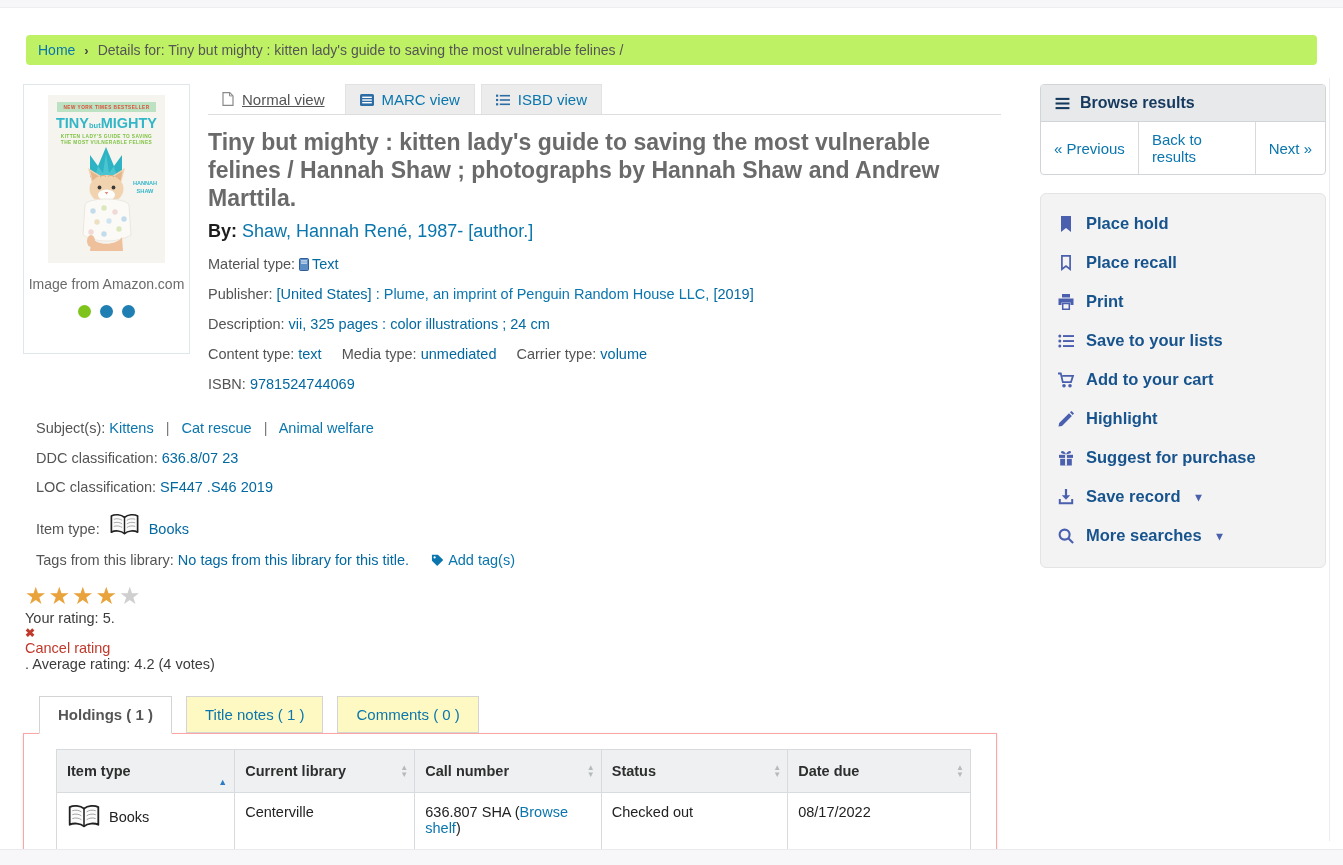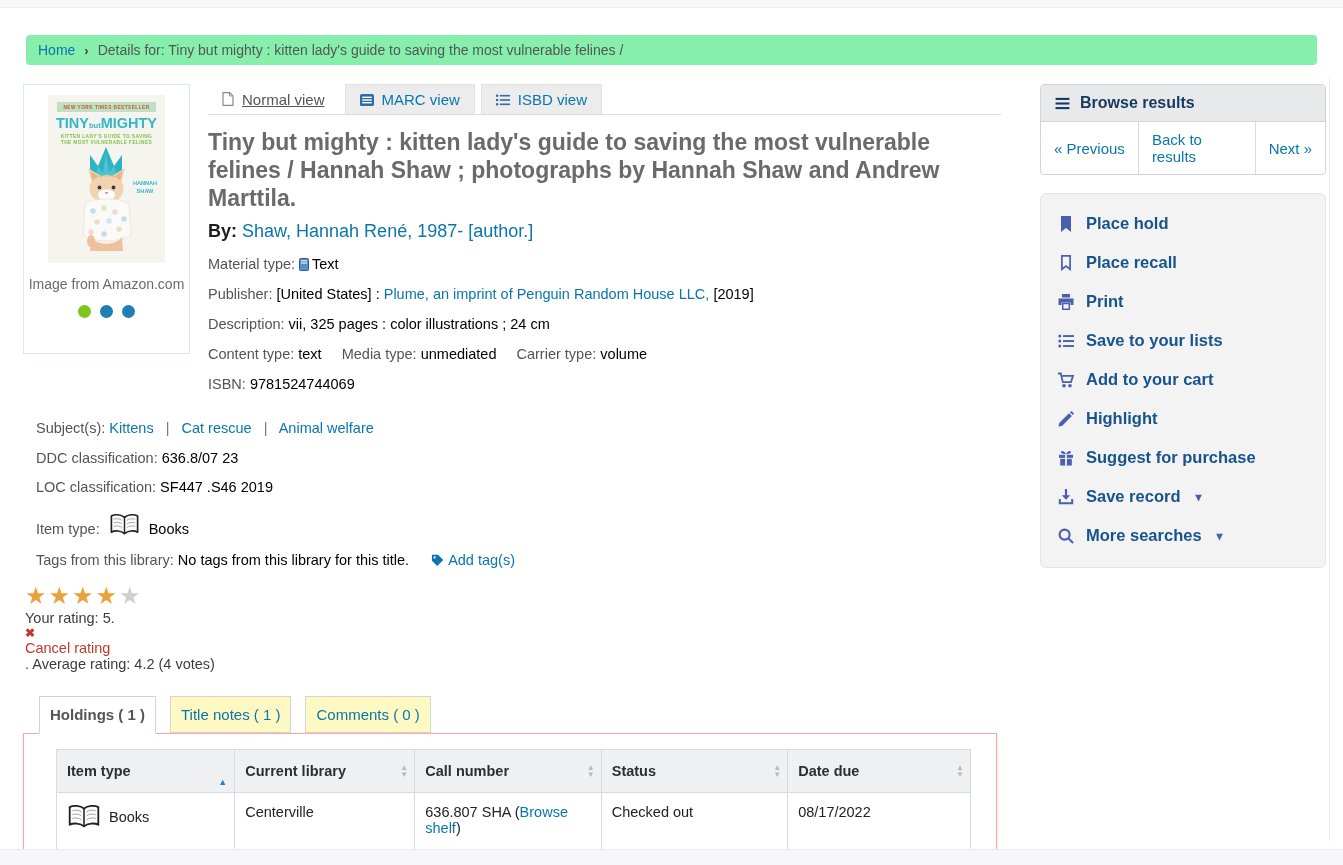--- a/index.html
+++ b/index.html
@@ -10,21 +10,21 @@
     font-family:"Liberation Sans", sans-serif; font-size:14px;
   }
   a { color:#0a76ad; text-decoration:none; cursor:pointer; }
 
   .top-strip { height:8px; background:#f7f7fa; border-bottom:1px solid #ededf2; }
   .bottom-strip { position:absolute; left:0; right:0; bottom:0; height:16px; background:#f7f7fa; border-top:1px solid #e9e9ef; }
   .page-edge { position:absolute; top:78px; bottom:24px; right:13px; width:1px; background:#ececf1; }
 
   
   .breadcrumb-bar {
-    margin:27px 26px 0; background:#86efac; border-radius:4px;
+    margin:27px 26px 0; background:#bef264; border-radius:4px;
     padding:7px 12px; font-size:14px; color:#555;
     display:flex; align-items:center; gap:9px;
   }
   .crumb-sep { color:#444; font-weight:bold; font-size:13px; }
 
   
   .layout { display:flex; padding-left:23px; margin-top:19px; }
   .main-col { width:978px; flex:none; }
   .sidebar  { width:286px; flex:none; margin-left:39px; }
 
@@ -46,21 +46,21 @@
   .view-tab { display:flex; align-items:center; gap:8px; padding:6px 14px; font-size:15px; }
   .view-tab.active { color:#555;text-decoration:underline; }
   .view-tab.inactive { background:#ececec; color:#0a76ad; margin-left:6px; border:1px solid #e2e2e2; border-bottom:none; }
 
   .record-title { font-size:23px; font-weight:bold; color:#6a6a6a; line-height:28px; margin:13px 0 9px; }
   .by-line { margin:6px 0 14px; font-size:18px; }
   .by-label { font-weight:bold; color:#1d1d1d; }
 
   .meta-line { margin:13px 0; font-size:14.5px; line-height:17px; }
   .label { color:#545454; }
-  .value { color:#000000; }
+  .value { color:#0369a1; }
   .inline-gap { margin-left:16px; }
   .mt-icon { display:inline-block; vertical-align:-2px; margin:0 3px 0 4px; }
 
   
   .record-bottom { margin-top:14px; padding-left:13px; font-size:14.5px; }
   .record-bottom .meta-line { margin:12.5px 0; }
   .subj-sep { color:#777; margin:0 8px; }
   .itemtype-line { display:flex; align-items:flex-end; gap:9px; margin:17px 0 15px; }
   .tags-line { margin:14px 0; }
   .add-tags { margin-left:18px; white-space:nowrap; }
@@ -71,21 +71,21 @@
   .star { font-size:24px; color:#cfcfcf; }
   .star::before { content:"★"; }
   .star.on { color:#e9a33c; }
   .rating-text { color:#3c3c3c; }
   .cancel-link { color:#c0392b; }
   .cancel-x { color:#c0392b; font-size:12px; font-weight:bold; }
 
   
   .tabs-section { margin-top:24px; }
   .tabs-row { display:flex; padding-left:16px; position:relative; z-index:2; }
-  .tab { padding:9px 10px; font-size:15px; margin-right:14px; border:1px solid #d4d4d4; cursor:pointer; }
+  .tab { padding:9px 18px; font-size:15px; margin-right:14px; border:1px solid #d4d4d4; cursor:pointer; }
   .tab.active { background:#fff; color:#555; font-weight:bold; border-bottom:1px solid #fff; margin-bottom:-1px; }
   .tab.inactive { background:#fef9c3; color:#0a76ad; }
   .tab-panel {
     border:1px solid #fca5a5; background:#fff; margin-right:4px;
     padding:15px 25px 20px 32px; min-height:190px;
     box-shadow:0 1px 3px rgba(0,0,0,.10);
   }
 
   table.holdings { width:100%; border-collapse:collapse; font-size:14.5px; table-layout:fixed; }
   .holdings th {

